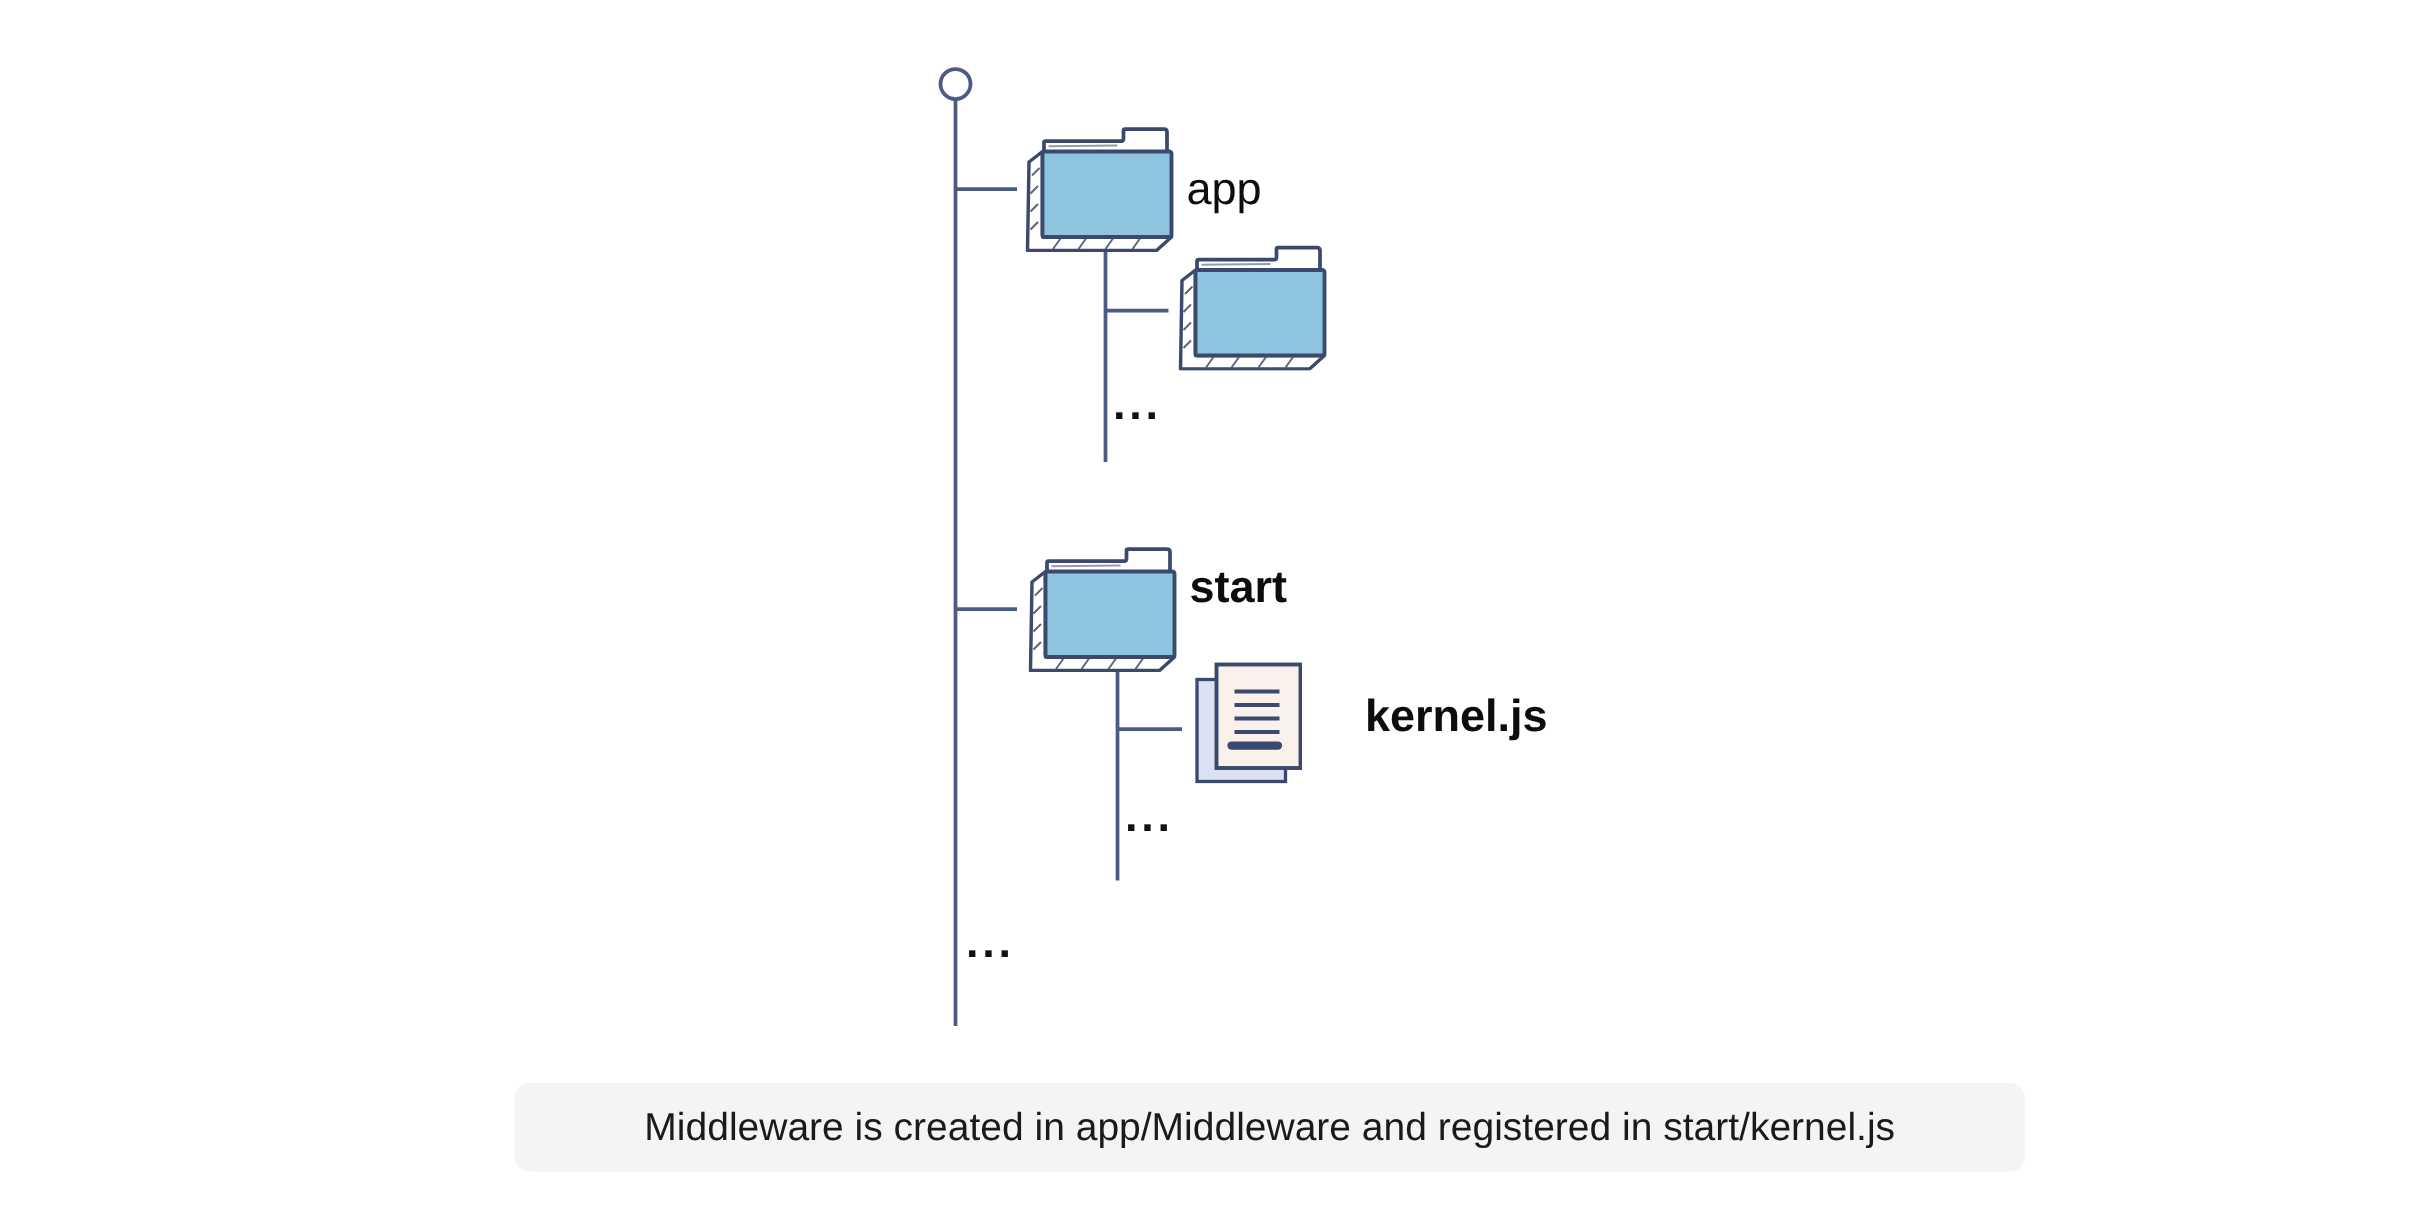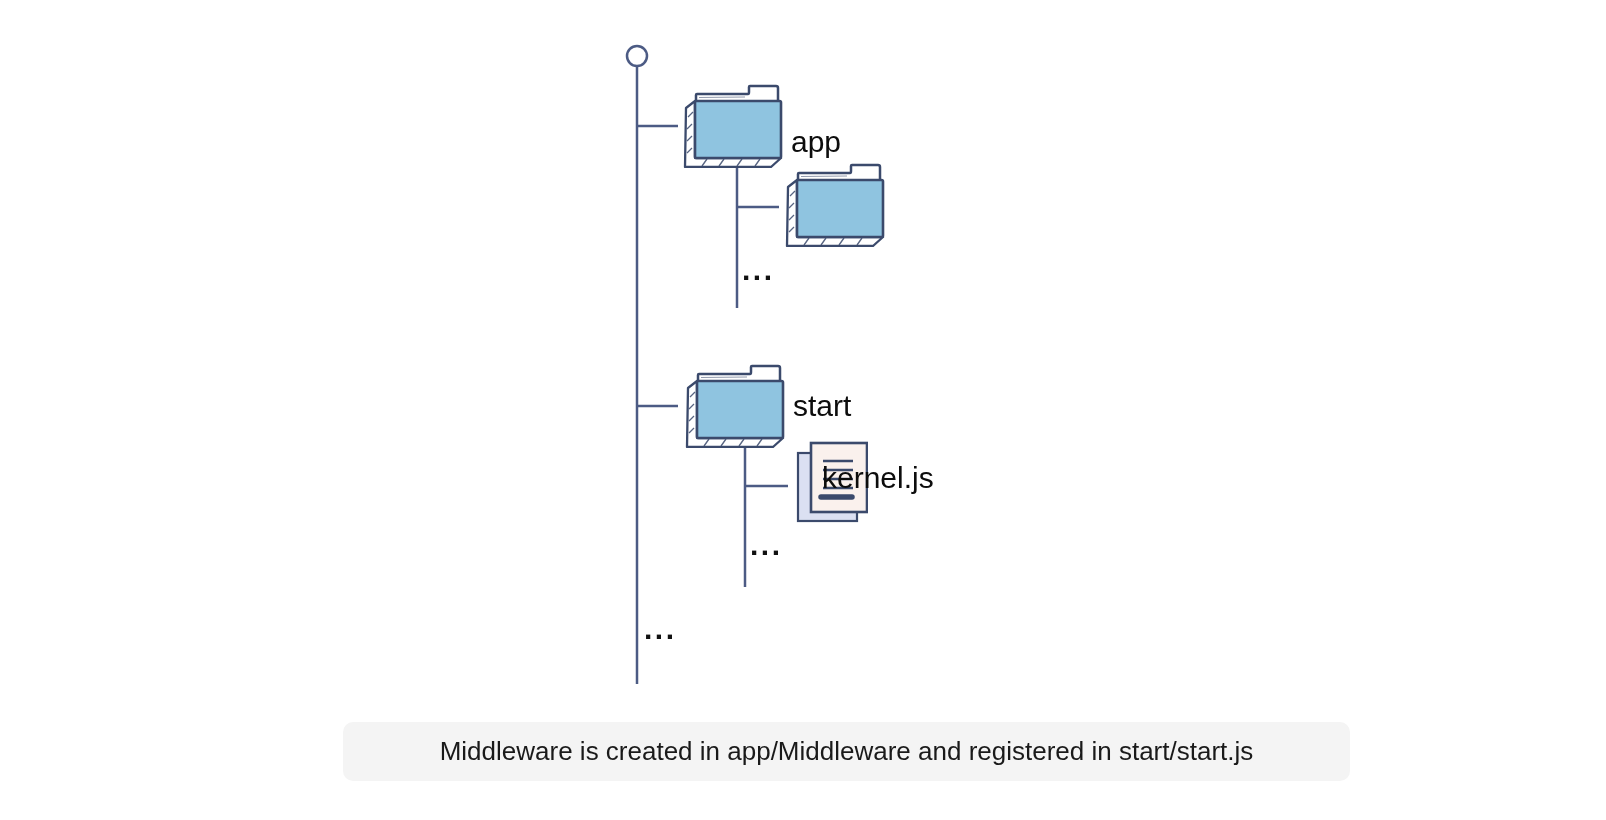--- a/index.html
+++ b/index.html
@@ -77,25 +77,25 @@
     <path d="M637 406 H678" stroke="#4C5B84" stroke-width="2.5" fill="none"></path>
     <path d="M745 445 V587" stroke="#4C5B84" stroke-width="2.5" fill="none"></path>
     <path d="M745 486 H788" stroke="#4C5B84" stroke-width="2.5" fill="none"></path>
 
     <use href="#folder" x="683" y="84" width="100" height="84"></use>
     <use href="#folder" x="785" y="163" width="100" height="84"></use>
     <use href="#folder" x="685" y="364" width="100" height="84"></use>
     <use href="#filedoc" x="796" y="441" width="72" height="82"></use>
   </svg>
 
-  <div class="node-label" style="left:791px;top:142px;">app</div>
-  <div class="node-label" style="left:793px;top:406px;">start</div>
-  <div class="node-label" style="left:822px;top:478px;">kernel.js</div>
+  <div class="node-label" style="left:791px;top:127px;">app</div>
+  <div class="node-label" style="left:793px;top:392px;font-weight:bold;">start</div>
+  <div class="node-label" style="left:910px;top:478px;font-weight:bold;">kernel.js</div>
 
   <div class="ellipsis" style="left:742px;top:255px;">...</div>
   <div class="ellipsis" style="left:750px;top:530px;">...</div>
   <div class="ellipsis" style="left:644px;top:614px;">...</div>
 
   <div class="caption-box">
-    <span class="caption-text">Middleware is created in app/Middleware and registered in start/start.js</span>
+    <span class="caption-text">Middleware is created in app/Middleware and registered in start/kernel.js</span>
   </div>
 
 </div>
 
 </body></html>

